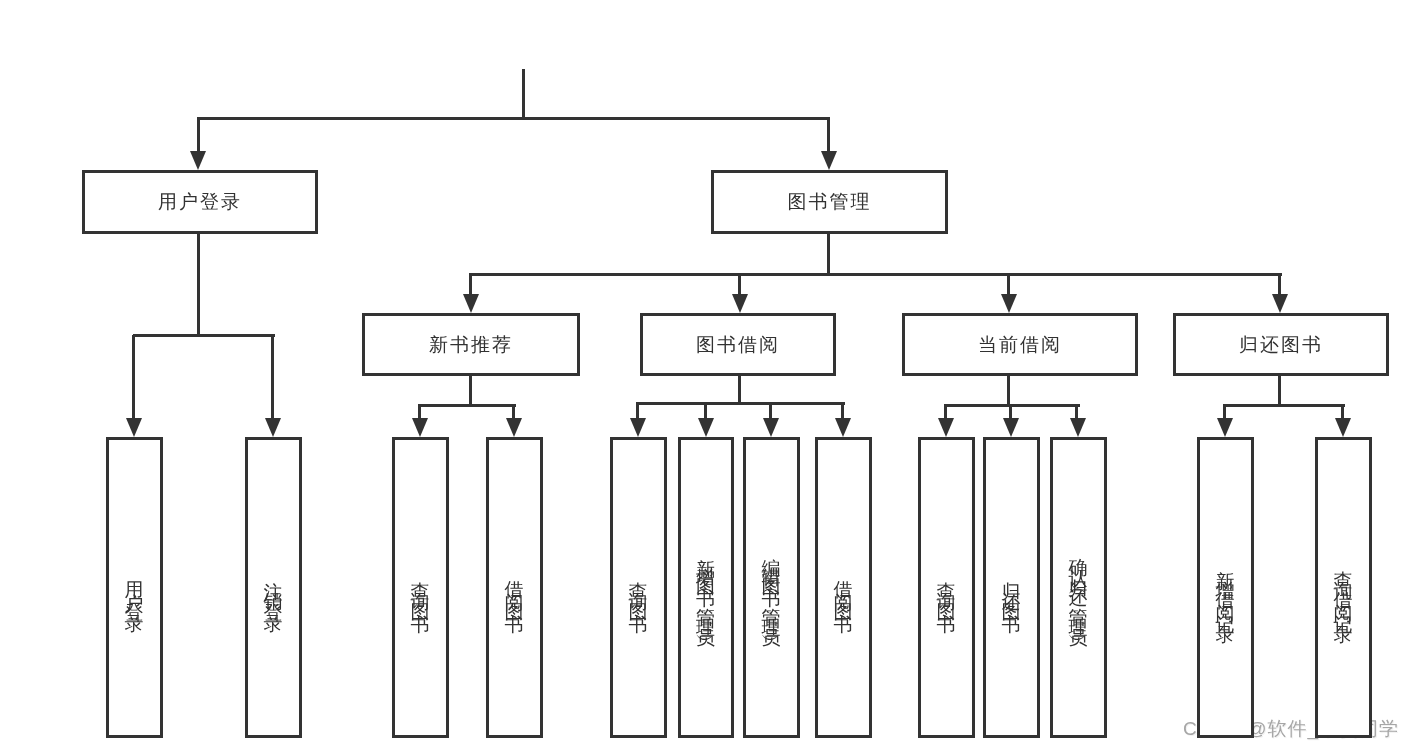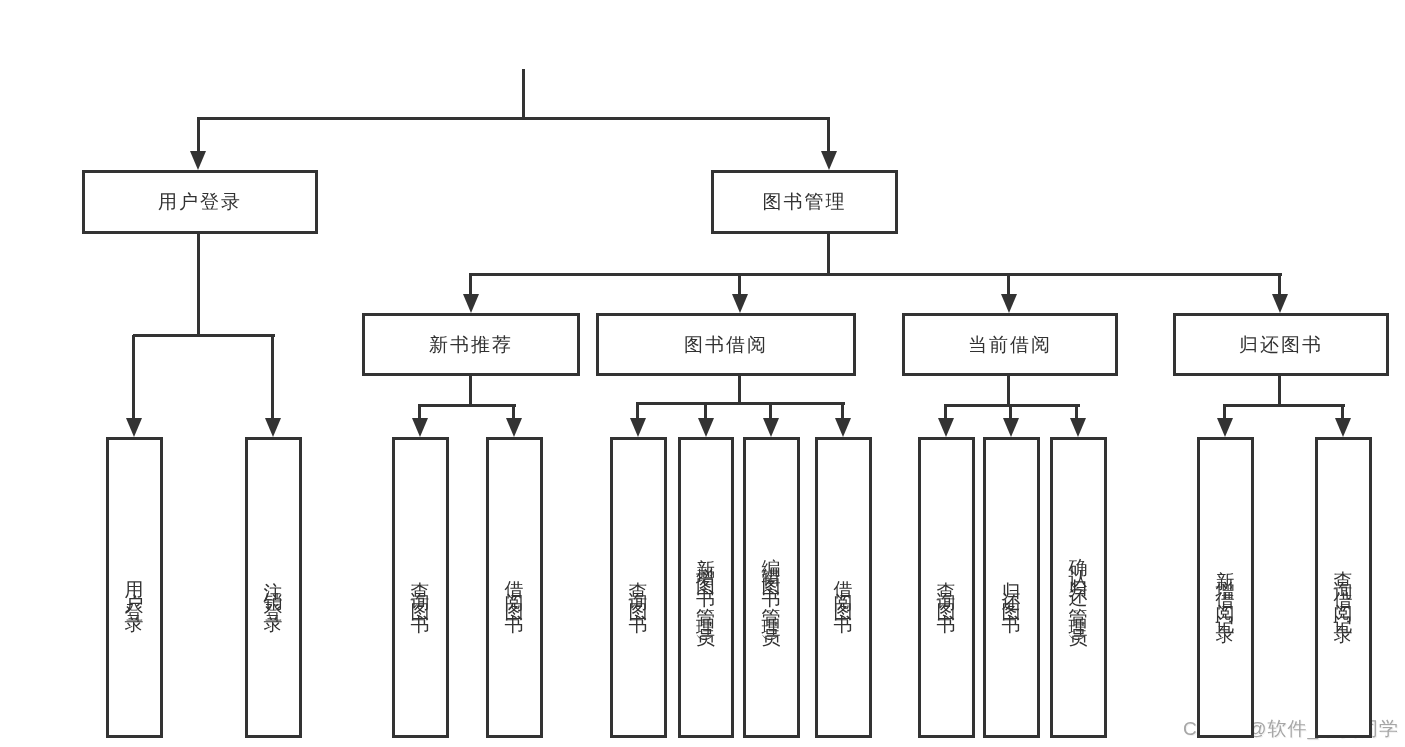--- a/index.html
+++ b/index.html
@@ -103,30 +103,30 @@
     <div class="arrowhead" style="left: 763px; top: 418px; border-top-color: rgb(51, 51, 51);"></div>
     <div class="arrowhead" style="left: 835px; top: 418px; border-top-color: rgb(51, 51, 51);"></div>
     <div class="arrowhead" style="left: 938px; top: 418px; border-top-color: rgb(51, 51, 51);"></div>
     <div class="arrowhead" style="left: 1003px; top: 418px; border-top-color: rgb(51, 51, 51);"></div>
     <div class="arrowhead" style="left: 1070px; top: 418px; border-top-color: rgb(51, 51, 51);"></div>
     <div class="arrowhead" style="left: 1217px; top: 418px; border-top-color: rgb(51, 51, 51);"></div>
     <div class="arrowhead" style="left: 1335px; top: 418px; border-top-color: rgb(51, 51, 51);"></div>
     <div class="box hbox" style="left: 82px; top: 170px; width: 236px; height: 64px; border-color: rgb(51, 51, 51); color: rgb(50, 50, 50);">
       <span>用户登录</span>
     </div>
-    <div class="box hbox" style="left: 711px; top: 170px; width: 187px; height: 64px; border-color: rgb(51, 51, 51); color: rgb(50, 50, 50);">
+    <div class="box hbox" style="left: 711px; top: 170px; width: 237px; height: 64px; border-color: rgb(51, 51, 51); color: rgb(50, 50, 50);">
       <span>图书管理</span>
     </div>
     <div class="box hbox" style="left: 362px; top: 313px; width: 218px; height: 63px; border-color: rgb(51, 51, 51); color: rgb(50, 50, 50);">
       <span>新书推荐</span>
     </div>
-    <div class="box hbox" style="left: 596px; top: 313px; width: 260px; height: 63px; border-color: rgb(51, 51, 51); color: rgb(50, 50, 50);">
+    <div class="box hbox" style="left: 640px; top: 313px; width: 196px; height: 63px; border-color: rgb(51, 51, 51); color: rgb(50, 50, 50);">
       <span>图书借阅</span>
     </div>
-    <div class="box hbox" style="left: 902px; top: 313px; width: 216px; height: 63px; border-color: rgb(51, 51, 51); color: rgb(50, 50, 50);">
+    <div class="box hbox" style="left: 902px; top: 313px; width: 236px; height: 63px; border-color: rgb(51, 51, 51); color: rgb(50, 50, 50);">
       <span>当前借阅</span>
     </div>
     <div class="box hbox" style="left: 1173px; top: 313px; width: 216px; height: 63px; border-color: rgb(51, 51, 51); color: rgb(50, 50, 50);">
       <span>归还图书</span>
     </div>
     <div class="box vbox" style="left: 106px; top: 437px; width: 57px; height: 301px; border-color: rgb(51, 51, 51); color: rgb(50, 50, 50);">
       <span>用户登录</span>
     </div>
     <div class="box vbox" style="left: 245px; top: 437px; width: 57px; height: 301px; border-color: rgb(51, 51, 51); color: rgb(50, 50, 50);">
       <span>注销登录</span>

